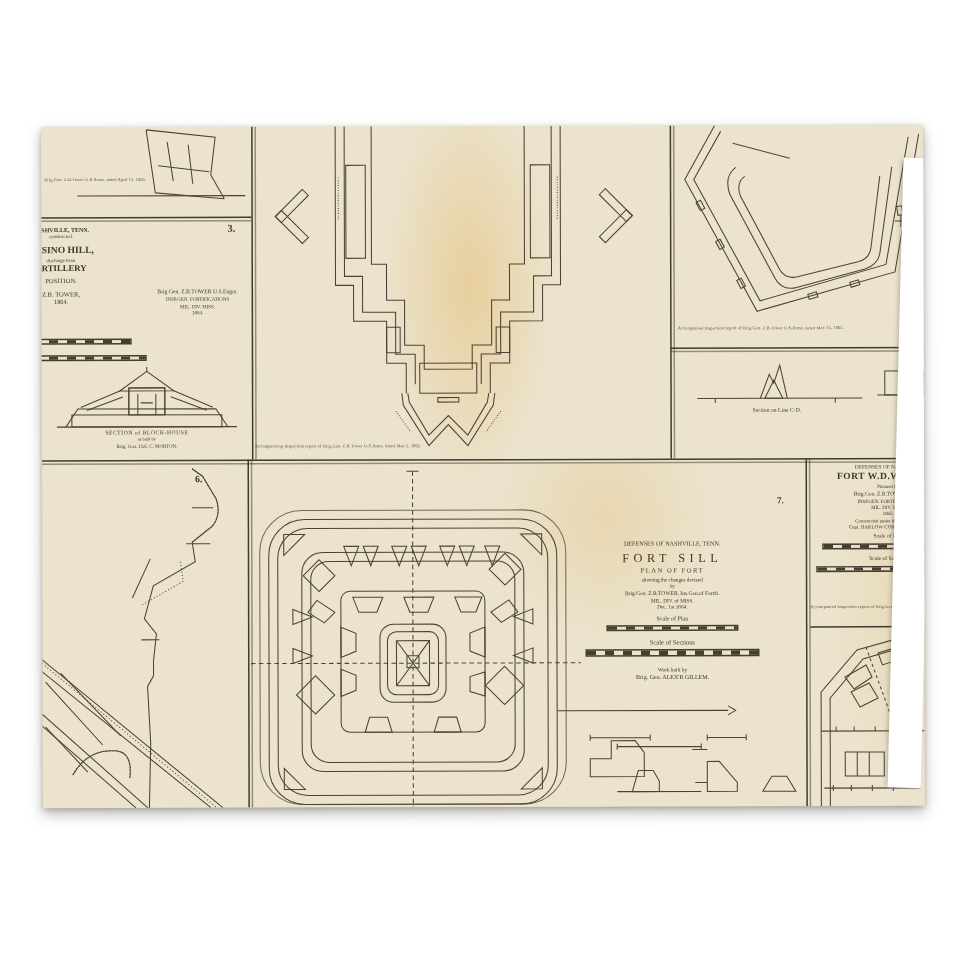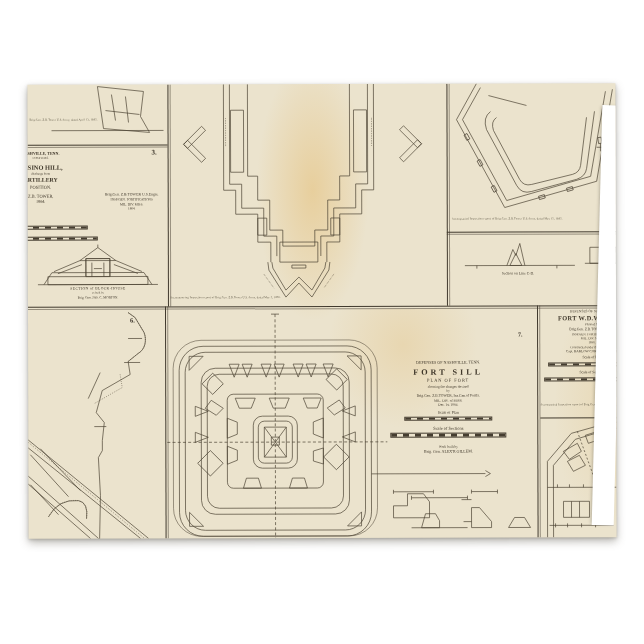--- a/index.html
+++ b/index.html
@@ -255,21 +255,21 @@
       <path d="M246,222 H302" stroke-width=".55"></path>
       <path d="M256,222 l4,-14 h10 l4,7 v7 z" fill="url(#h6)" stroke-width=".6"></path>
       <path d="M306,222 v-20 h8 l12,14 v6 z" fill="url(#h6)" stroke-width=".6"></path>
       <path d="M298,216 h8 M306,194 h-10" stroke-width=".45"></path>
       <path d="M343,222 l6,-10 h10 l6,10 z" fill="url(#h6)" stroke-width=".6"></path>
       <path d="M246,192 h56 M246,190 v4 M302,190 v4 M306,186 h26 M306,184 v4 M332,184 v4" stroke-width=".35"></path>
     </svg>
 
     <div class="abs ctr" style="left:352px;top:276px;width:136px;">
       <div class="t" style="font-size:4.1px;">DEFENSES OF NASHVILLE, TENN.</div>
-      <div class="t" style="font-size:8.2px;font-weight:bold;letter-spacing:3px;margin-top:1px;">FORT SILL</div>
+      <div class="t" style="font-size:8.2px;font-weight:normal;letter-spacing:3px;margin-top:1px;">FORT SILL</div>
       <div class="t" style="font-size:4.4px;letter-spacing:1px;">PLAN OF FORT</div>
       <div class="t" style="font-size:3.5px;margin-top:1px;">showing the changes devised</div>
       <div class="t" style="font-size:3.2px;">by</div>
       <div class="t" style="font-size:3.7px;">Brig.Gen. Z.B.TOWER, Ins.Gen.of Fortfs.</div>
       <div class="t" style="font-size:3.5px;">MIL. DIV. of MISS.</div>
       <div class="t" style="font-size:3.5px;">Dec. 1st 1864.</div>
       <div class="t" style="font-size:4px;margin-top:2px;">Scale of Plan</div>
       <div class="sbar" style="position:relative;left:24px;margin-top:1.5px;width:86px;"></div>
       <div class="t" style="font-size:4.4px;margin-top:5px;">Scale of Sections</div>
       <div class="sbar" style="position:relative;left:10px;margin-top:1.5px;width:114px;"></div>

